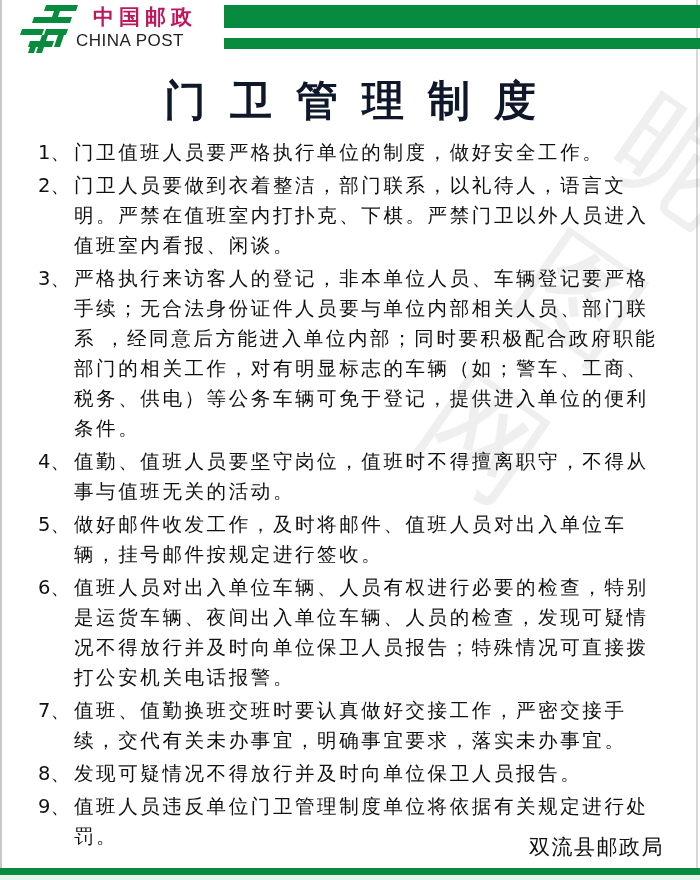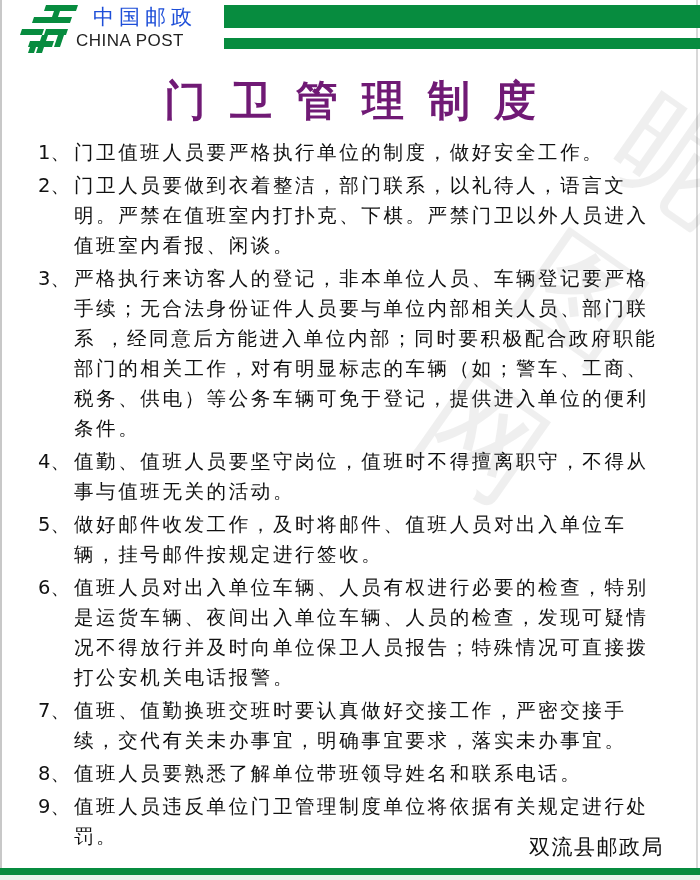--- a/index.html
+++ b/index.html
@@ -12,35 +12,35 @@
     }
     .frame {
       position: absolute; left: 0; top: 0; width: 698px; height: 880px;
       border-left: 2px solid #c8c8c8; border-right: 2px solid #d8d8d8;
       box-sizing: border-box;
     }
     .header { position: absolute; left: 0; top: 0; width: 700px; height: 60px; }
     .logo { position: absolute; left: 20px; top: 3px; width: 60px; height: 52px; }
     .brand-cn {
       position: absolute; left: 93px; top: 5px;
-      font-size: 21px; font-weight: normal; color: #1d4ed8; letter-spacing: 5px;
+      font-size: 21px; font-weight: bold; color: #be185d; letter-spacing: 5px;
       line-height: 24px;
     }
     .brand-en {
       position: absolute; left: 76px; top: 31px;
       font-family: "Liberation Sans", sans-serif;
       font-size: 17px; color: #222; letter-spacing: 0.5px; line-height: 20px;
     }
     .bar-top { position: absolute; left: 224px; top: 5px; width: 476px; height: 23px; background: #078c3f; }
     .bar-bottom { position: absolute; left: 224px; top: 38px; width: 476px; height: 11px; background: #078c3f; }
 
     .title {
       position: absolute; left: 0; top: 72px; width: 700px; text-align: center;
       font-size: 42px; font-weight: bold; letter-spacing: 24px; line-height: 58px;
-      text-indent: 24px; color: #701a75;
+      text-indent: 24px; color: #0f172a;
     }
 
     .rules { position: absolute; left: 38px; top: 138px; width: 630px; }
     .rule { display: flex; font-size: 19.5px; line-height: 30px; letter-spacing: 2.6px; }
     .rule-num { width: 36px; flex: none; letter-spacing: 0; }
     .rule-text { flex: 1; }
 
     .signature {
       position: absolute; right: 36px; top: 832px;
       font-size: 21px; letter-spacing: 1.5px; line-height: 30px;
@@ -107,21 +107,21 @@
   <div class="rule" style="margin-bottom:3px;">
     <span class="rule-num">6、</span>
     <span class="rule-text">值班人员对出入单位车辆、人员有权进行必要的检查，特别是运货车辆、夜间出入单位车辆、人员的检查，发现可疑情况不得放行并及时向单位保卫人员报告；特殊情况可直接拨打公安机关电话报警。</span>
   </div>
   <div class="rule" style="margin-bottom:3px;">
     <span class="rule-num">7、</span>
     <span class="rule-text">值班、值勤换班交班时要认真做好交接工作，严密交接手续，交代有关未办事宜，明确事宜要求，落实未办事宜。</span>
   </div>
   <div class="rule" style="margin-bottom:3px;">
     <span class="rule-num">8、</span>
-    <span class="rule-text">值班人员要熟悉了解单位带班领导姓名和联系电话。</span>
+    <span class="rule-text">发现可疑情况不得放行并及时向单位保卫人员报告。</span>
   </div>
   <div class="rule">
     <span class="rule-num">9、</span>
     <span class="rule-text">值班人员违反单位门卫管理制度单位将依据有关规定进行处罚。</span>
   </div>
 </div>
 
 <div class="signature">双流县邮政局</div>
 
 <div class="footer-bar"></div>

